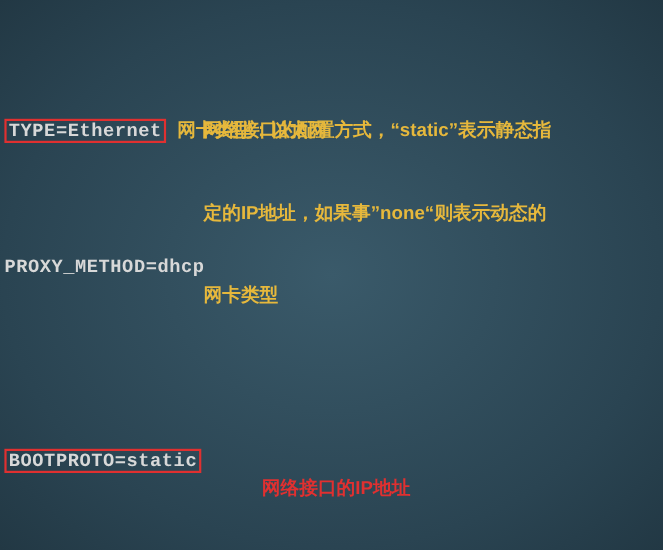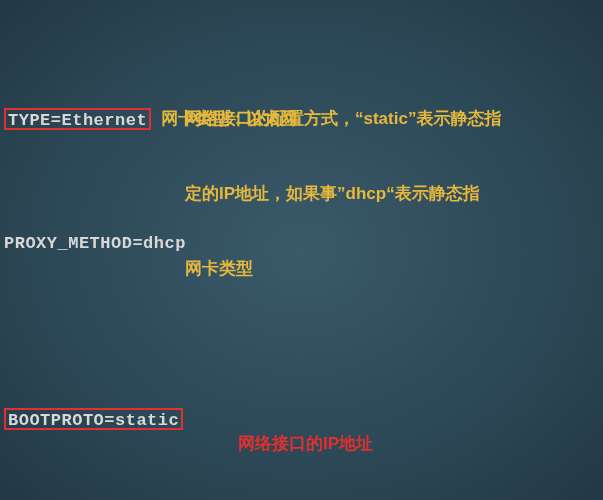--- a/index.html
+++ b/index.html
@@ -75,21 +75,21 @@
   
 
   
   <div class="row">
     <span class="cfg box-red">BOOTPROTO=static</span>
   </div>
 
   
   <div class="abs note-y" style="left:185px; top:56px; line-height:25px;">
     <div>网络接口的配置方式，“static”表示静态指</div>
-    <div>定的IP地址，如果事”dhcp“表示静态指</div>
+    <div>定的IP地址，如果事”none“则表示动态的</div>
     <div>网卡类型</div>
   </div>
 
   
   
 
   
   
 
   

